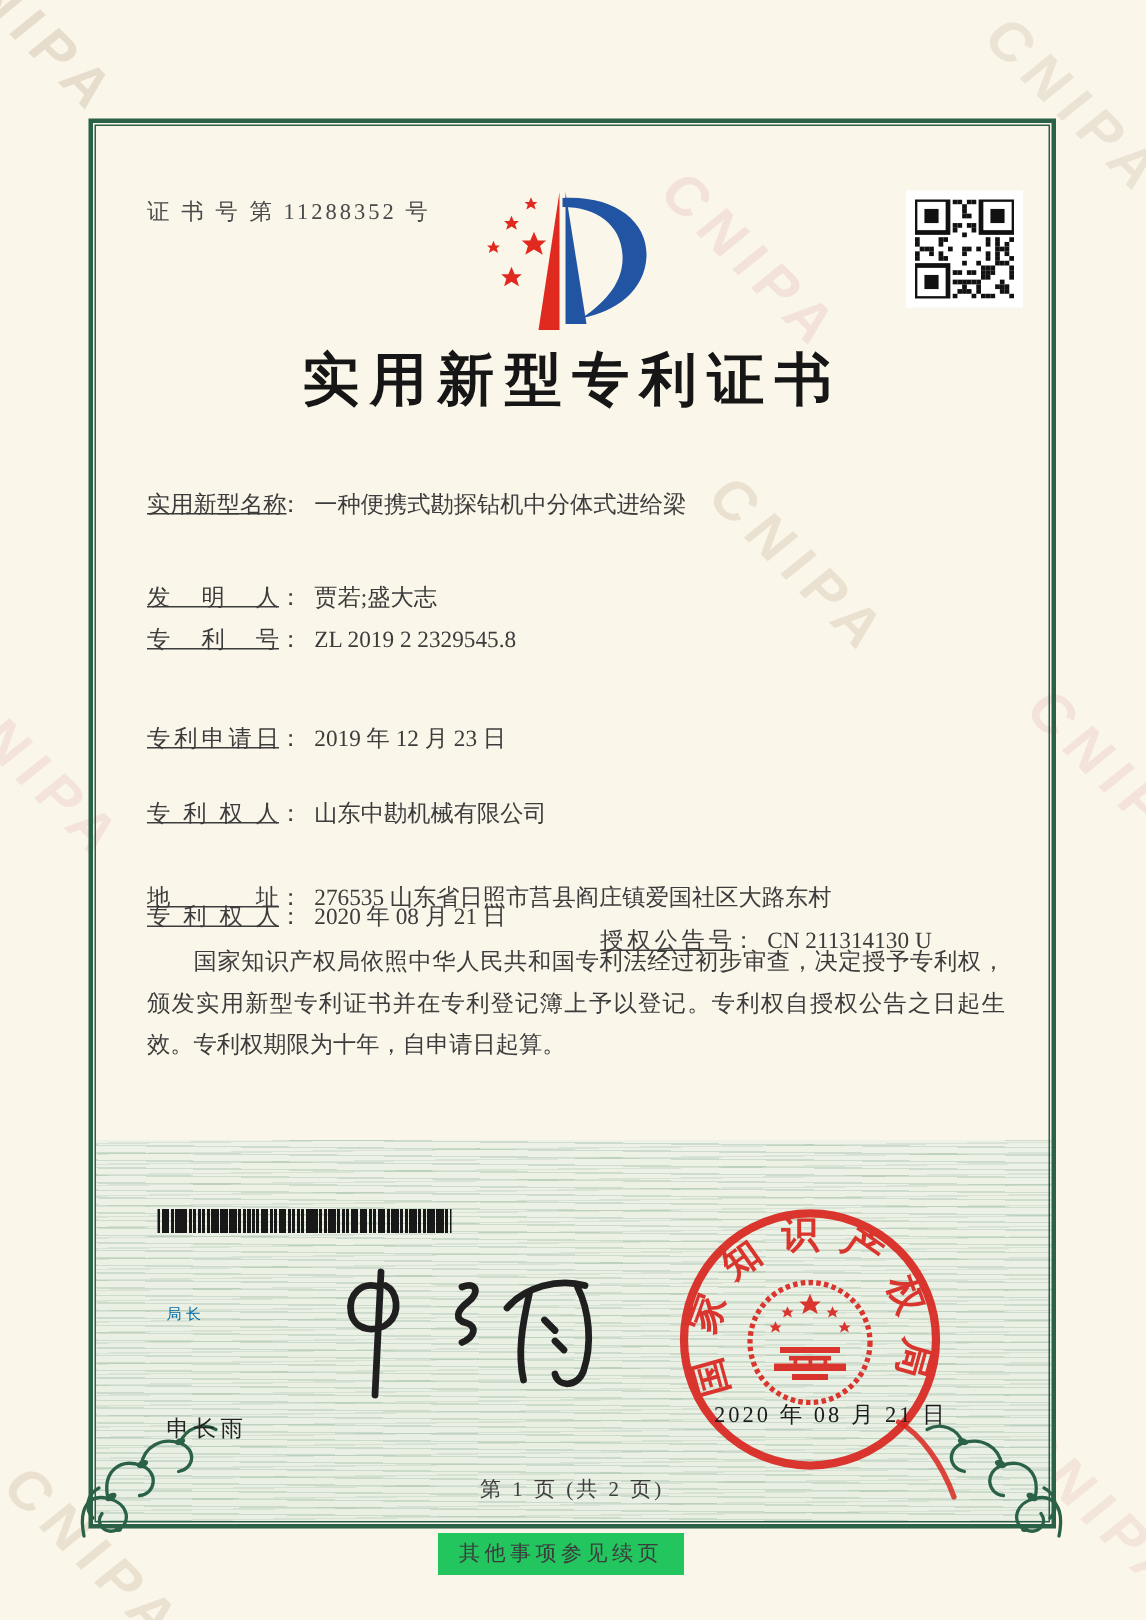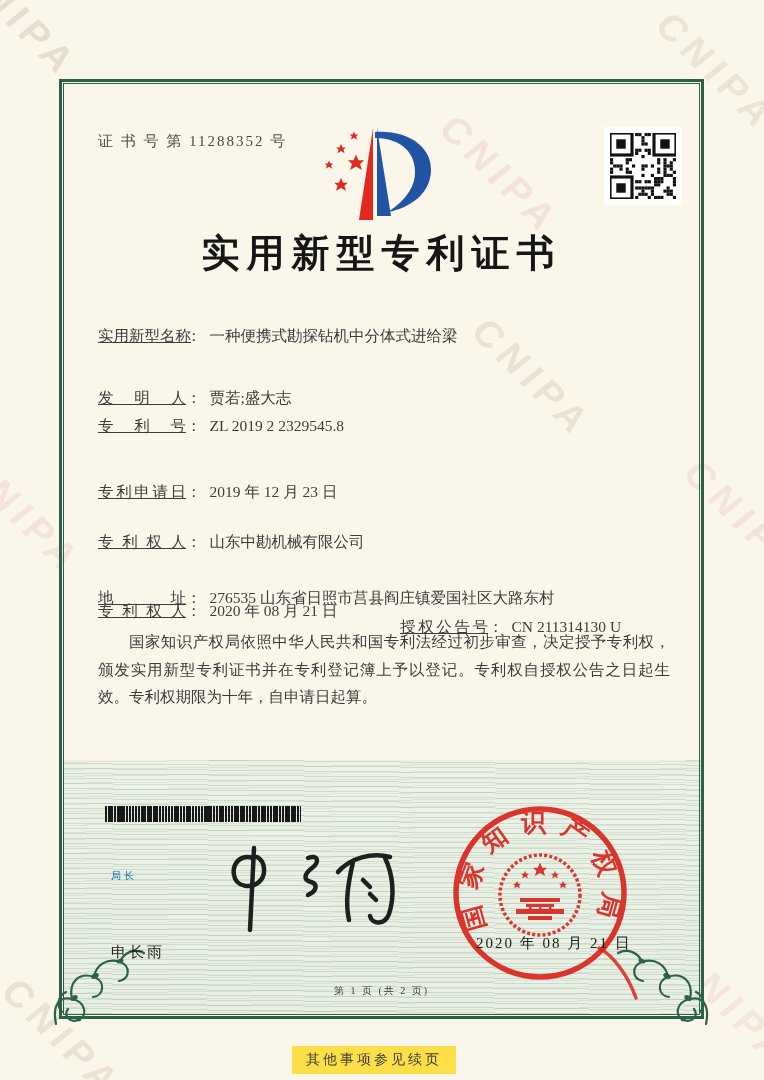--- a/index.html
+++ b/index.html
@@ -53,23 +53,23 @@
 
   .signer-title{position:absolute;left:111px;top:869px;font-size:10px;letter-spacing:3px;color:#0369a1;}
   .signer-name{position:absolute;left:111px;top:901px;font-size:15px;letter-spacing:3px;color:#222;margin-top:42px;}
   .signature{position:absolute;left:220px;top:840px;}
 
   .seal{position:absolute;left:450px;top:803px;z-index:4;}
   .seal-ghost{position:absolute;left:596px;top:946px;z-index:4;}
   .seal-date{position:absolute;left:476px;top:934px;z-index:5;font-size:15px;letter-spacing:2px;color:#1c1c1c;}
 
   .page-no{position:absolute;left:59px;top:984px;width:645px;text-align:center;
-      font-size:10px;letter-spacing:2px;color:#3c3c3c;}
-  .cont-note{position:absolute;left:292px;top:1022px;background:#fde047;padding:5px 14px;
-      font-size:14px;letter-spacing:3px;color:#3c3c3c;z-index:3;margin-top:24px;}
+      font-size:14px;letter-spacing:2px;color:#3c3c3c;}
+  .cont-note{position:absolute;left:292px;top:1022px;background:#22c55e;padding:5px 14px;
+      font-size:14px;letter-spacing:3px;color:#3c3c3c;z-index:3;}
 
   .ornament{position:absolute;z-index:3;}
 </style>
 </head>
 <body>
 
 <div class="page">
 
   <span class="wm" style="left:18px;top:18px;color:rgba(214,200,178,0.55);">CNIPA</span>
   <span class="wm" style="left:716px;top:72px;color:rgba(216,204,184,0.45);">CNIPA</span>

